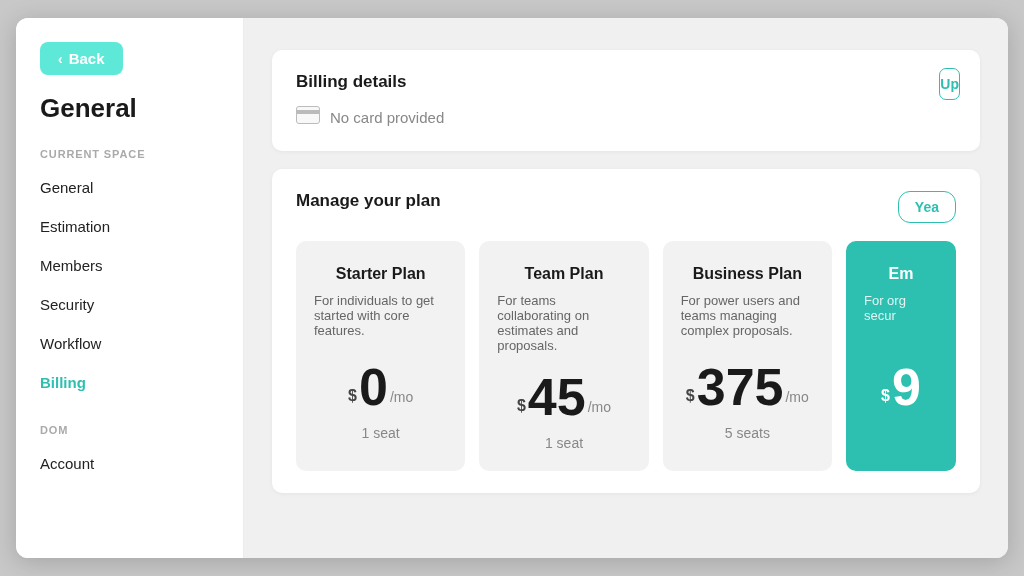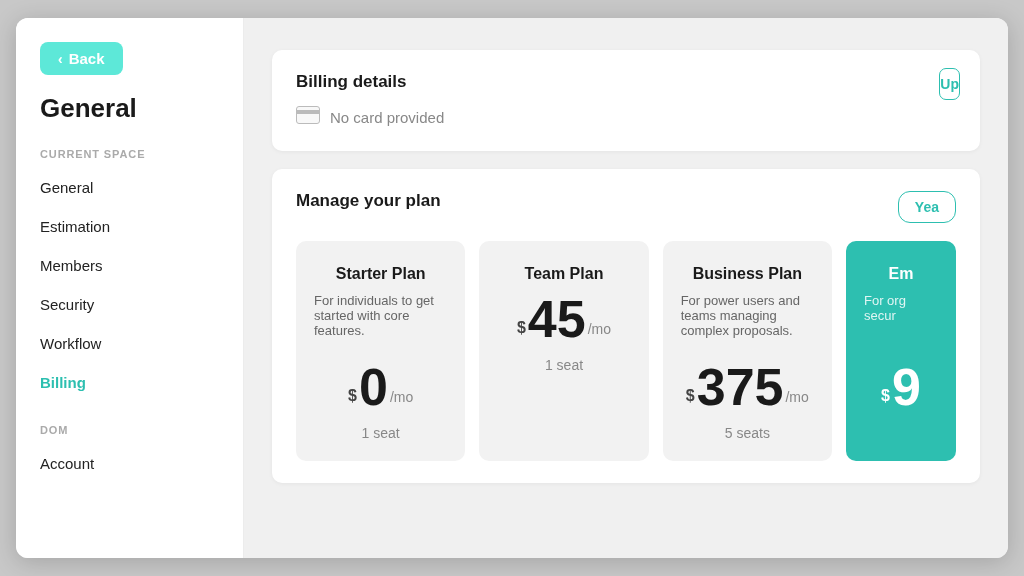--- a/index.html
+++ b/index.html
@@ -298,20 +298,21 @@
           <div class="price-row">
             <span class="price-currency">$</span>
             <span class="price-amount">0</span>
             <span class="price-mo">/mo</span>
           </div>
           <div class="plan-seats">1 seat</div>
         </div>
 
         <div class="plan-card">
           <div class="plan-name">Team Plan</div>
+          <div class="plan-desc">For teams collaborating on estimates and proposals.</div>
           <div class="price-row">
             <span class="price-currency">$</span>
             <span class="price-amount">45</span>
             <span class="price-mo">/mo</span>
           </div>
           <div class="plan-seats">1 seat</div>
         </div>
 
         <div class="plan-card">
           <div class="plan-name">Business Plan</div>

